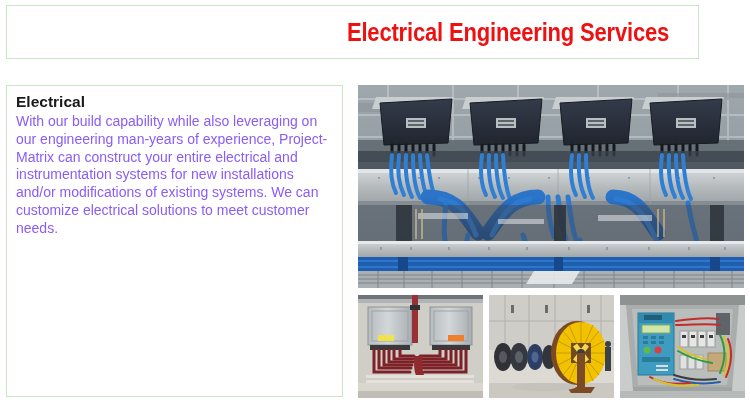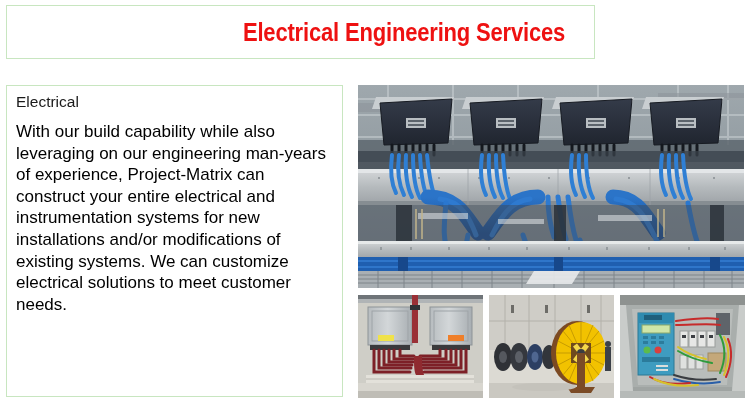--- a/index.html
+++ b/index.html
@@ -8,21 +8,21 @@
     background: #ffffff;
     font-family: "Liberation Sans", sans-serif;
     overflow: hidden;
   }
   .page { position: relative; width: 750px; height: 406px; background: #fff; }
 
   
   .header-box {
     position: absolute;
     left: 6px; top: 5px;
-    width: 589px; height: 54px;
+    width: 693px; height: 54px;
     border: 1px solid #c8e6c0;
     background: #ffffff;
     display: flex;
     align-items: center;
     justify-content: flex-end;
   }
   .header-title {
     color: #ee1111;
     font-weight: bold;
     font-size: 25px;
@@ -37,29 +37,29 @@
   .text-box {
     position: absolute;
     left: 6px; top: 85px;
     width: 337px; height: 312px;
     border: 1px solid #c8e6c0;
     background: #ffffff;
     padding: 6px 8px 4px 9px;
   }
   .section-heading {
     font-size: 15.5px;
-    font-weight: normal;
+    font-weight: bold;
     color: #1a1a1a;
     line-height: 1.3;
-    margin-bottom: 9px;
+    margin-bottom: 1px;
   }
   .body-par {
-    font-size: 17px;
+    font-size: 14px;
     line-height: 1.27;
-    color: #000000;
+    color: #8b5cf6;
   }
   .body-par + .body-par { margin-top: 11px; }
 
   
   .photo-main {
     position: absolute;
     left: 358px; top: 85px;
     width: 386px; height: 203px;
     overflow: hidden;
     background: #6c7a88;

